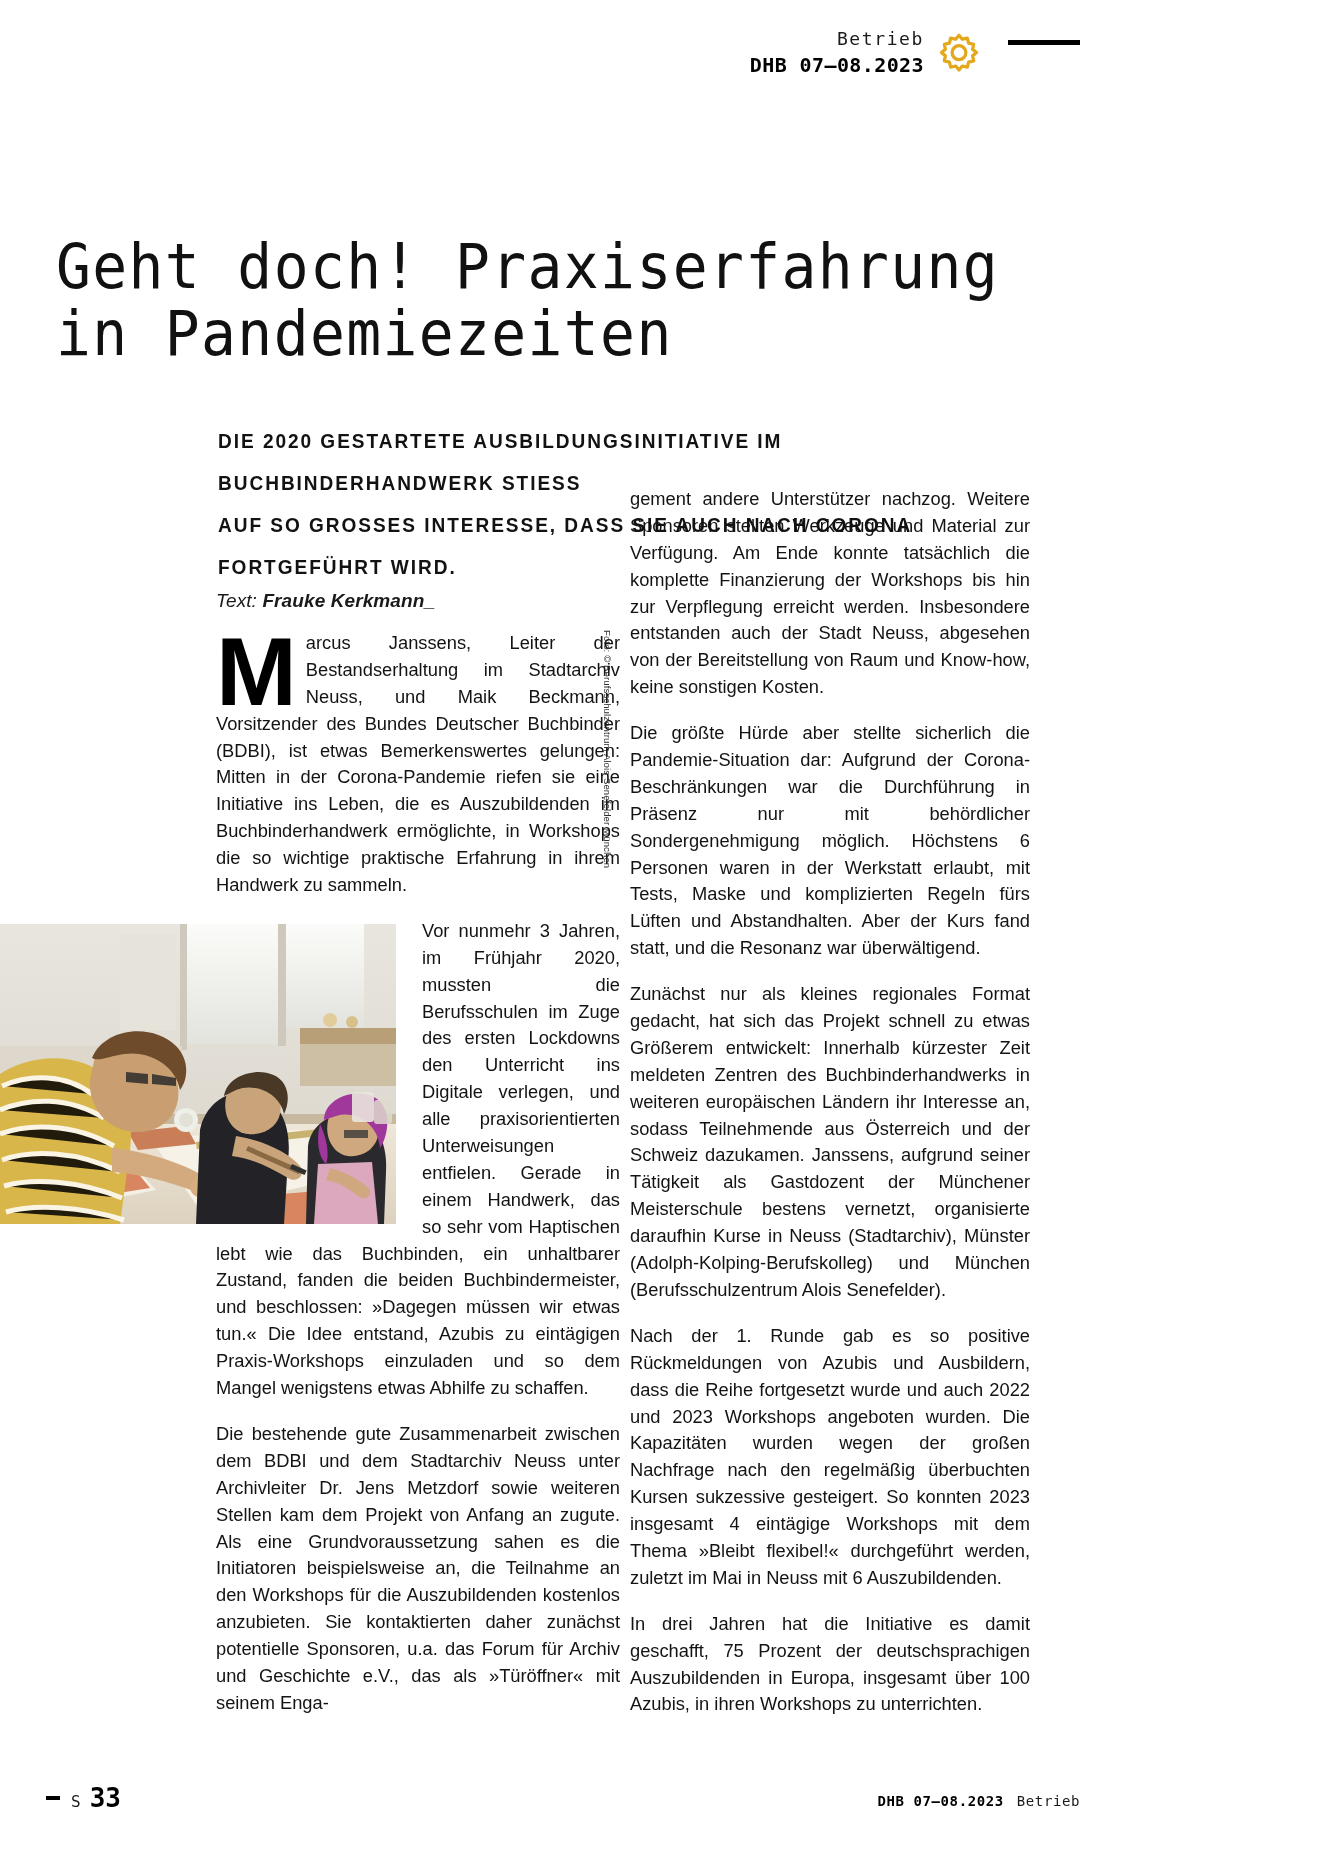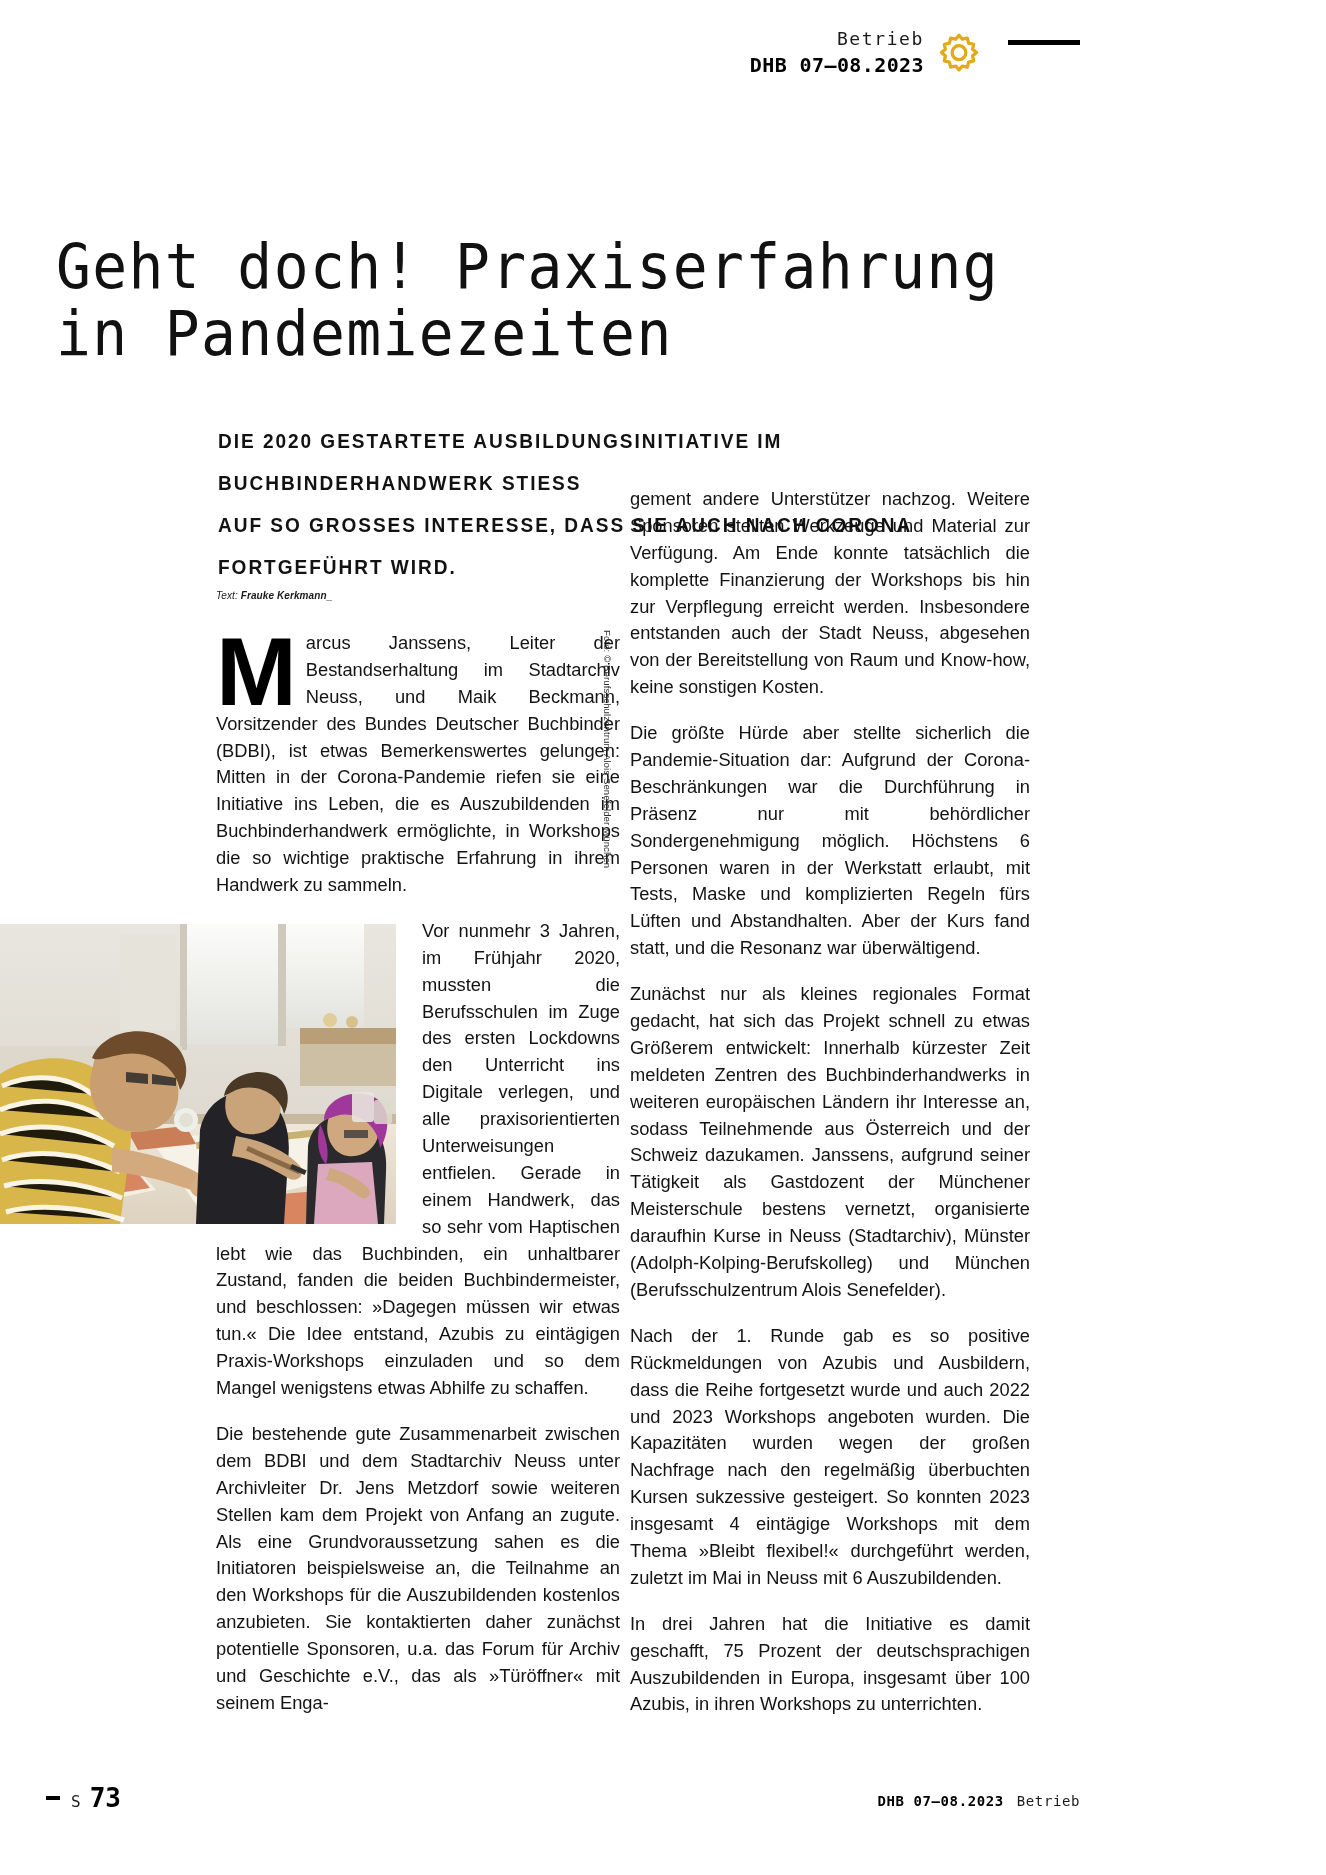--- a/index.html
+++ b/index.html
@@ -97,21 +97,21 @@
     transform: scaleX(0.93);
     transform-origin: left top;
   }
   .standfirst span { display: block; }
 
   
   .byline {
     position: absolute;
     left: 216px;
     top: 590px;
-    font-size: 10px;
+    font-size: 19px;
     font-style: italic;
     color: #1a1a1a;
     letter-spacing: 0.1px;
   }
   .byline b { font-weight: bold; font-style: italic; }
 
   
   .col {
     position: absolute;
     font-size: 18.3px;
@@ -365,21 +365,21 @@
     <p>gement andere Unterstützer nachzog. Weitere Sponsoren stellten Werkzeuge und Material zur Verfügung. Am Ende konnte tatsächlich die komplette Finanzierung der Workshops bis hin zur Verpflegung erreicht werden. Insbesondere entstanden auch der Stadt Neuss, abgesehen von der Bereitstellung von Raum und Know-how, keine sonstigen Kosten.</p>
     <p>Die größte Hürde aber stellte sicherlich die Pandemie-Situation dar: Aufgrund der Corona-Beschränkungen war die Durchführung in Präsenz nur mit behördlicher Sondergenehmigung möglich. Höchstens 6 Personen waren in der Werkstatt erlaubt, mit Tests, Maske und komplizierten Regeln fürs Lüften und Abstandhalten. Aber der Kurs fand statt, und die Resonanz war überwältigend.</p>
     <p>Zunächst nur als kleines regionales Format gedacht, hat sich das Projekt schnell zu etwas Größerem entwickelt: Innerhalb kürzester Zeit meldeten Zentren des Buchbinderhandwerks in weiteren europäischen Ländern ihr Interesse an, sodass Teilnehmende aus Österreich und der Schweiz dazukamen. Janssens, aufgrund seiner Tätigkeit als Gastdozent der Münchener Meisterschule bestens vernetzt, organisierte daraufhin Kurse in Neuss (Stadtarchiv), Münster (Adolph-Kolping-Berufskolleg) und München (Berufsschulzentrum Alois Senefelder).</p>
     <p>Nach der 1. Runde gab es so positive Rückmeldungen von Azubis und Ausbildern, dass die Reihe fortgesetzt wurde und auch 2022 und 2023 Workshops angeboten wurden. Die Kapazitäten wurden wegen der großen Nachfrage nach den regelmäßig überbuchten Kursen sukzessive gesteigert. So konnten 2023 insgesamt 4 eintägige Workshops mit dem Thema »Bleibt flexibel!« durchgeführt werden, zuletzt im Mai in Neuss mit 6 Auszubildenden.</p>
     <p>In drei Jahren hat die Initiative es damit geschafft, 75 Prozent der deutschsprachigen Auszubildenden in Europa, insgesamt über 100 Azubis, in ihren Workshops zu unterrichten.</p>
   </div>
 
   <div class="footer-left">
     <span class="footer-dash"></span>
     <span class="footer-s">S</span>
-    <span class="footer-page">73</span>
+    <span class="footer-page">33</span>
   </div>
 
   <div class="footer-right">
     <span class="footer-issue">DHB 07–08.2023</span>
     <span class="footer-section">Betrieb</span>
   </div>
 
 </div>
 
 </body></html>

